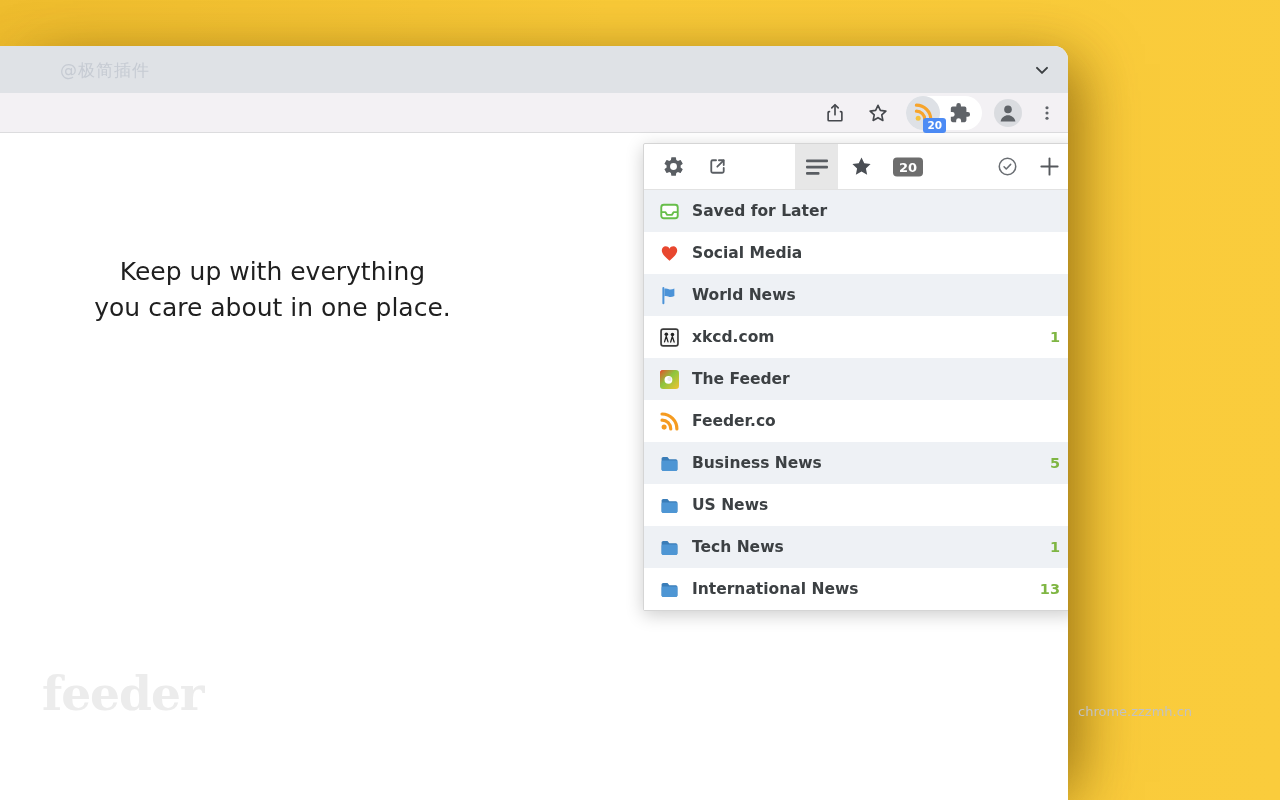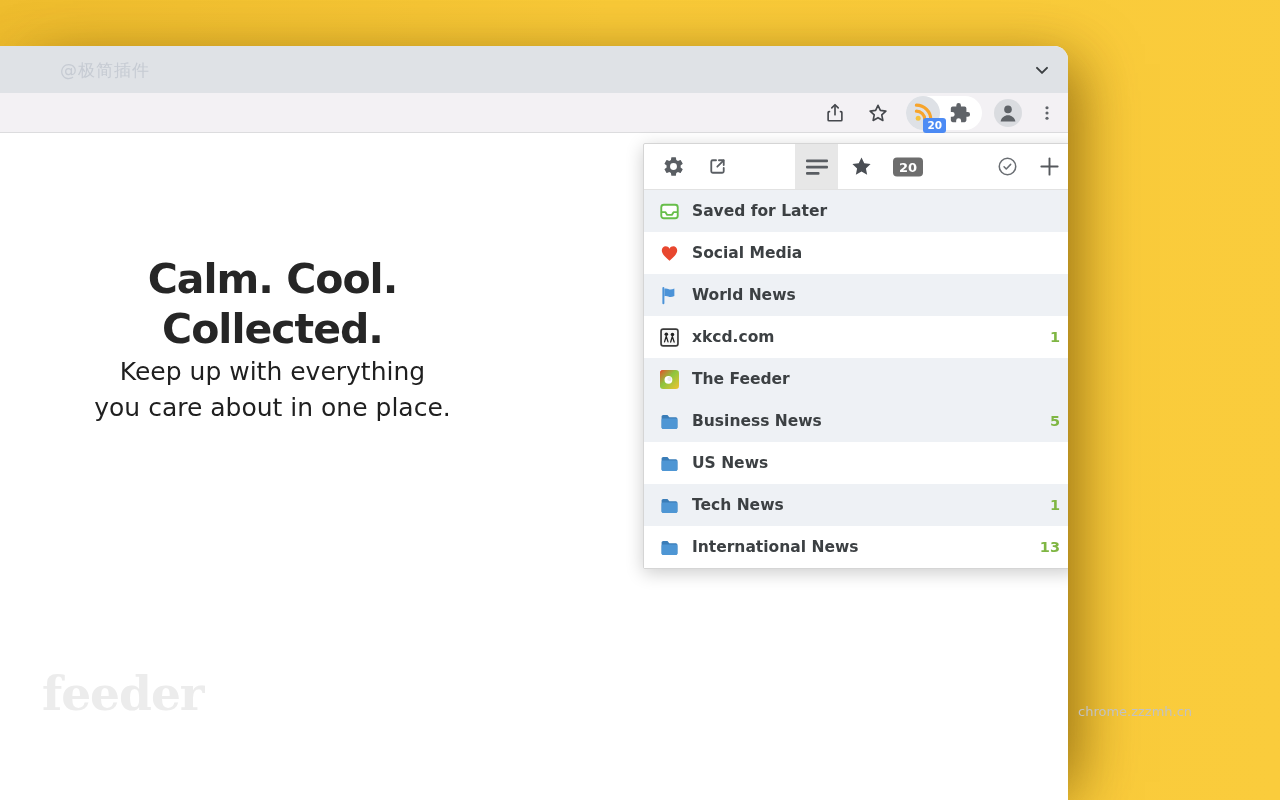--- a/index.html
+++ b/index.html
@@ -154,24 +154,20 @@
             <circle cx="12" cy="12" r="2.1"></circle>
             <circle cx="12" cy="19" r="2.1"></circle>
         </svg>
       </span>
     </div>
   </div>
 
   <div class="page"></div>
 
   <div class="hero">
-    <h1>
-      <span>Calm. Cool.</span><br>
-      <span>Collected.</span>
-    </h1>
     <p>
       <span>Keep up with everything</span><br>
       <span>you care about in one place.</span>
     </p>
   </div>
 
   <div class="feeder-logo">feeder</div>
 
   <div class="popup">
     <div class="popup-toolbar">
@@ -262,20 +258,30 @@
                 </linearGradient>
               </defs>
               <rect width="18" height="18" rx="3" fill="url(#oatg)"></rect>
               <path d="M0 3 3 0H3A3 3 0 0 0 .2 2Z" fill="#D94F2B"></path>
               <circle cx="8" cy="9.3" r="3.7" fill="#fff"></circle>
               <circle cx="8.9" cy="8.5" r="2" fill="#E9E9E9"></circle>
             </svg>
           </span>
           <span class="feed-label">The Feeder</span>
         </div>
+        <div class="feed-row">
+          <span class="feed-icon">
+            <svg viewBox="0 0 18 18">
+              <circle cx="3.9" cy="14.3" r="2.4" fill="#F59B20"></circle>
+              <path d="M1.9 7.7a8.3 8.3 0 0 1 8.3 8.3" stroke="#F59B20" stroke-width="3" fill="none" stroke-linecap="round"></path>
+              <path d="M1.9 1.9a14.1 14.1 0 0 1 14.1 14.1" stroke="#F59B20" stroke-width="3" fill="none" stroke-linecap="round"></path>
+            </svg>
+          </span>
+          <span class="feed-label">Feeder.co</span>
+        </div>
         <div class="feed-row alt">
           <span class="feed-icon">
             <svg viewBox="0 0 18 18">
               <path d="M1.5 4.3c0-.8.7-1.5 1.5-1.5h4.1l1.7 2.1h6.2c.8 0 1.5.7 1.5 1.5v8.1c0 .8-.7 1.5-1.5 1.5H3c-.8 0-1.5-.7-1.5-1.5Z" fill="#3A7DB8"></path>
               <rect x="1.5" y="6.1" width="15" height="9.9" rx="1.4" fill="#4E96D4"></rect>
             </svg>
           </span>
           <span class="feed-label">Business News</span>
           <span class="feed-count">5</span>
         </div>

